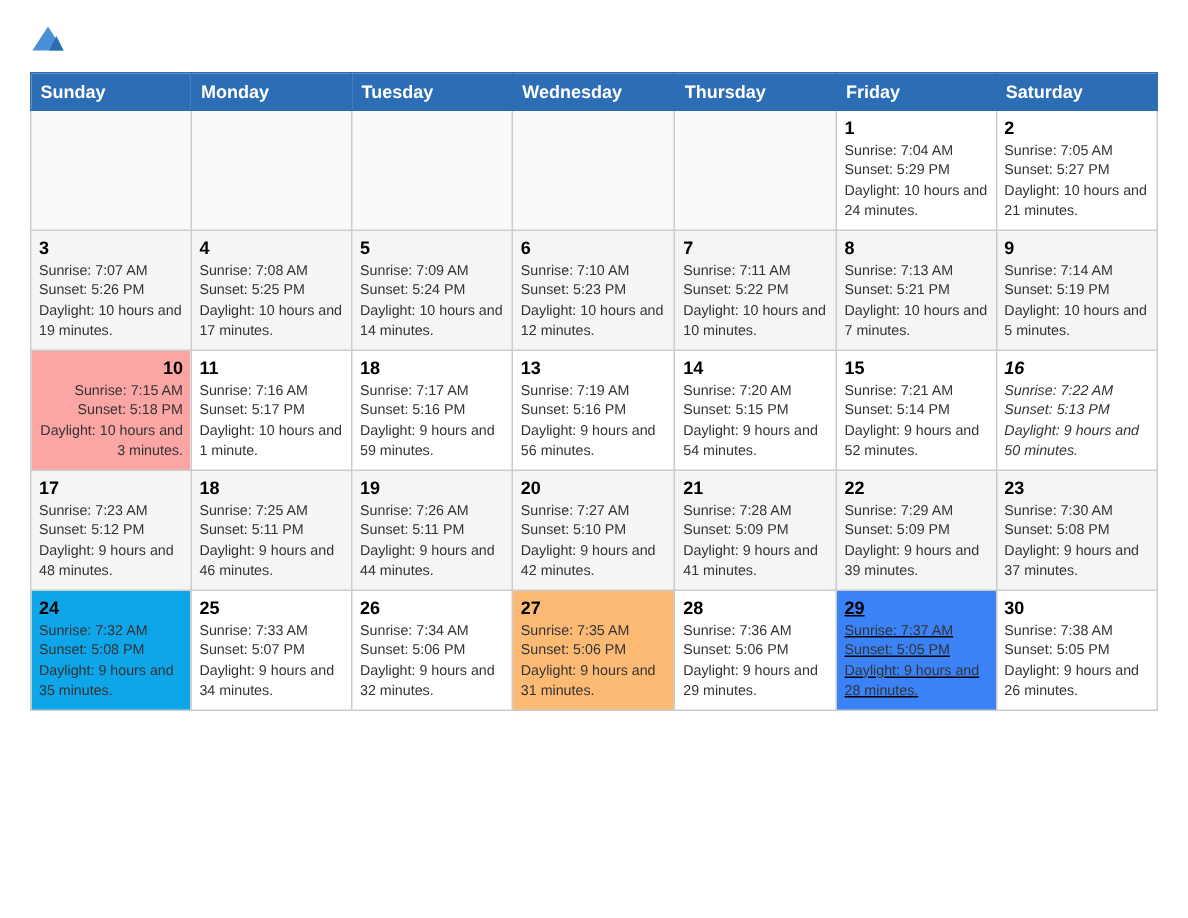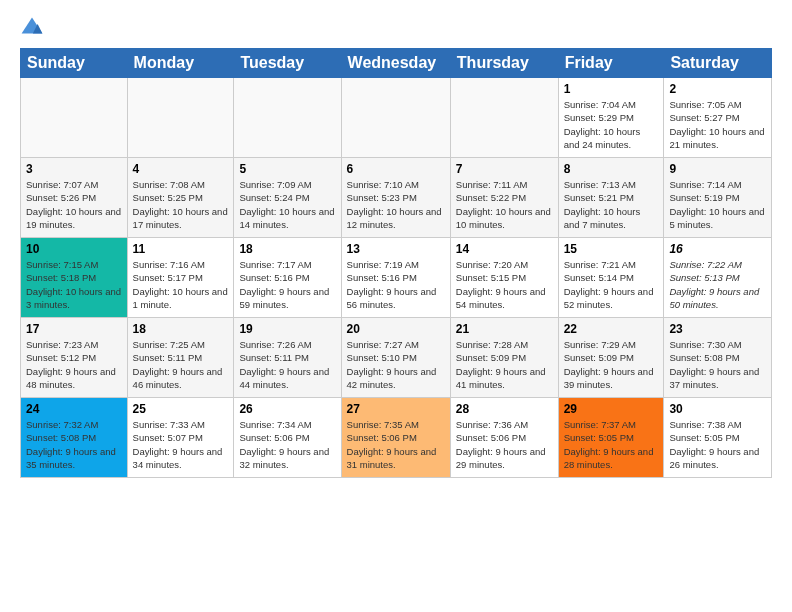--- a/index.html
+++ b/index.html
@@ -53,21 +53,21 @@
     .calendar {
       width: 100%;
       border-collapse: collapse;
       font-size: 10px;
     }
     .calendar th {
       background-color: #2d6db5;
       color: #fff;
       text-align: left;
       padding: 5px 6px;
-      font-size: 16px;
+      font-size: 12px;
       font-weight: bold;
       border: 1px solid #2d6db5;
     }
     .calendar td {
       border: 1px solid #ccc;
       vertical-align: top;
       padding: 4px 5px;
       width: 110px;
       height: 80px;
       background: #fff;
@@ -166,21 +166,21 @@
           <td style="background: rgb(245, 245, 245);">
             <span class="day-num">8</span>
             <div class="day-info">Sunrise: 7:13 AM<br>Sunset: 5:21 PM<br>Daylight: 10 hours and 7 minutes.</div>
           </td>
           <td style="background: rgb(245, 245, 245);">
             <span class="day-num">9</span>
             <div class="day-info">Sunrise: 7:14 AM<br>Sunset: 5:19 PM<br>Daylight: 10 hours and 5 minutes.</div>
           </td>
         </tr>
         <tr>
-          <td style="background: #14b8a6;">
+          <td style="background: #fca5a5; text-align: right;">
             <span class="day-num">10</span>
             <div class="day-info">Sunrise: 7:15 AM<br>Sunset: 5:18 PM<br>Daylight: 10 hours and 3 minutes.</div>
           </td>
           <td style="background: rgb(255, 255, 255);">
             <span class="day-num">11</span>
             <div class="day-info">Sunrise: 7:16 AM<br>Sunset: 5:17 PM<br>Daylight: 10 hours and 1 minute.</div>
           </td>
           <td style="background: rgb(255, 255, 255);">
             <span class="day-num">18</span>
             <div class="day-info">Sunrise: 7:17 AM<br>Sunset: 5:16 PM<br>Daylight: 9 hours and 59 minutes.</div>
@@ -246,21 +246,21 @@
             <div class="day-info">Sunrise: 7:34 AM<br>Sunset: 5:06 PM<br>Daylight: 9 hours and 32 minutes.</div>
           </td>
           <td style="background: #fdba74;">
             <span class="day-num">27</span>
             <div class="day-info">Sunrise: 7:35 AM<br>Sunset: 5:06 PM<br>Daylight: 9 hours and 31 minutes.</div>
           </td>
           <td style="background: rgb(255, 255, 255);">
             <span class="day-num">28</span>
             <div class="day-info">Sunrise: 7:36 AM<br>Sunset: 5:06 PM<br>Daylight: 9 hours and 29 minutes.</div>
           </td>
-          <td style="background: #f97316;">
+          <td style="background: #3b82f6; text-decoration: underline;">
             <span class="day-num">29</span>
             <div class="day-info">Sunrise: 7:37 AM<br>Sunset: 5:05 PM<br>Daylight: 9 hours and 28 minutes.</div>
           </td>
           <td style="background: rgb(255, 255, 255);">
             <span class="day-num">30</span>
             <div class="day-info">Sunrise: 7:38 AM<br>Sunset: 5:05 PM<br>Daylight: 9 hours and 26 minutes.</div>
           </td>
         </tr>
       </tbody>
   </table>

